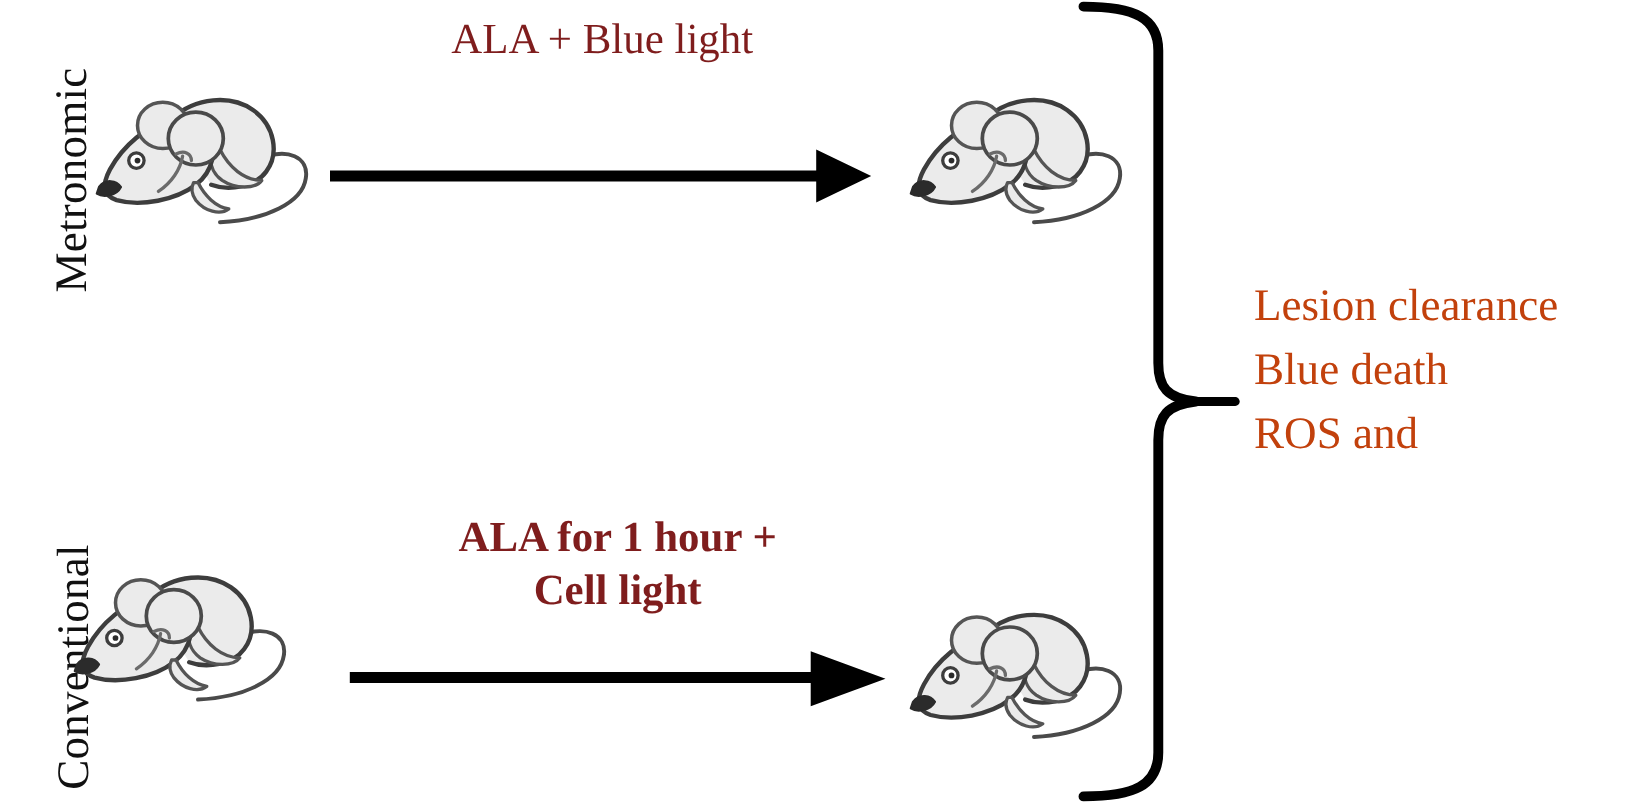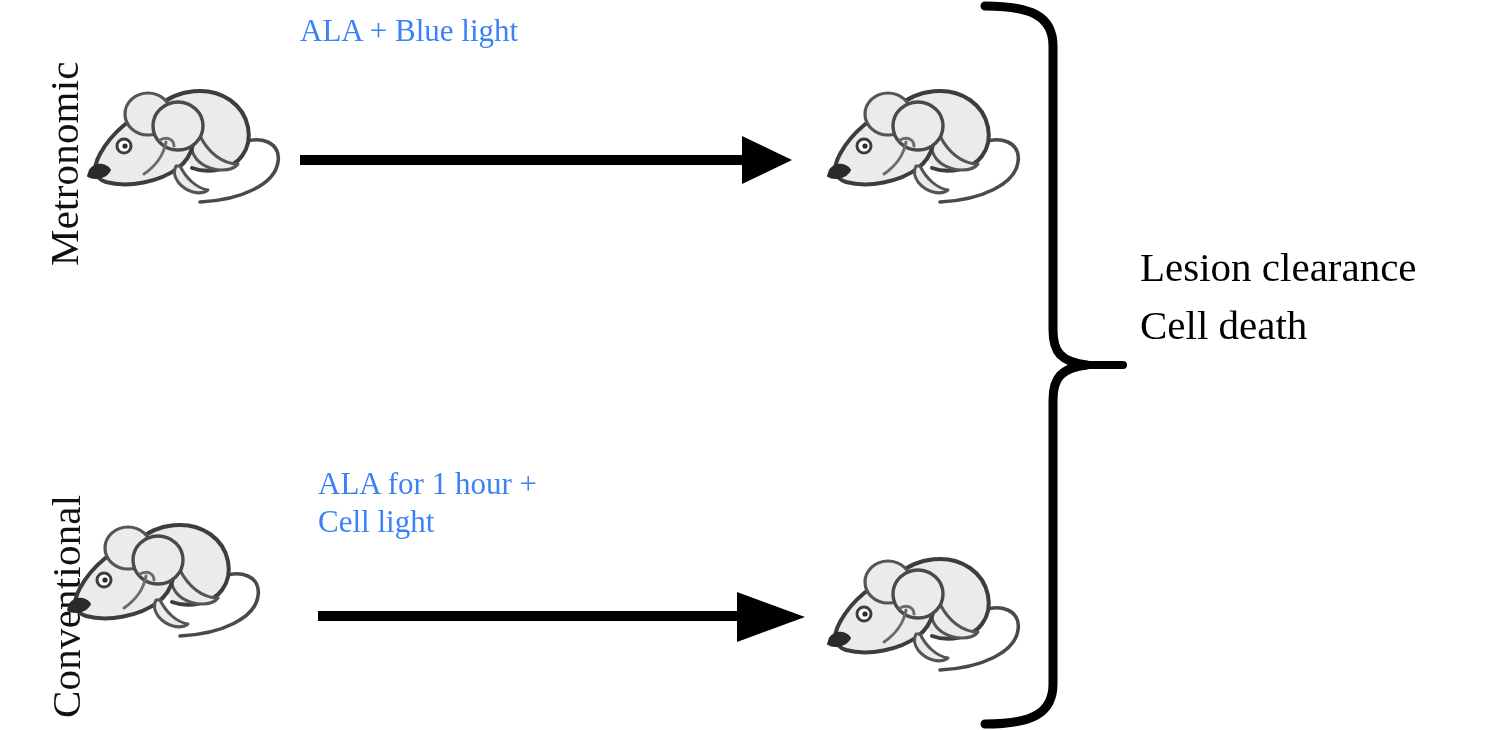--- a/index.html
+++ b/index.html
@@ -34,34 +34,36 @@
   }
   #label-conventional {
     left: 46px;
     top: 718px;
     transform: rotate(-90deg);
   }
 
   
   .caption {
     position: absolute;
-    font-size: 31px;
+    text-align: center;
+    font-size: 39px;
     line-height: 1.22;
     white-space: nowrap;
-    color: #3b82f6;
+    color: #7f1d1d;
   }
   #caption-top {
     left: 300px;
     top: 12px;
     width: 495px;
   }
   #caption-bottom {
     left: 318px;
     top: 465px;
     width: 487px;
+    font-weight: bold;
   }
 
   
   .arrow {
     position: absolute;
   }
   #arrow-top   { left: 298px; top: 130px; }
   #arrow-bottom{ left: 316px; top: 586px; }
 
   
@@ -81,26 +83,26 @@
     left: 975px;
     top: 0px;
     width: 155px;
     height: 730px;
   }
 
   
   #outcomes {
     position: absolute;
     left: 1140px;
-    top: 238px;
+    top: 248px;
     width: 350px;
     font-size: 41px;
     line-height: 1.42;
     white-space: nowrap;
-    color: #000000;
+    color: #c2410c;
   }
   #outcomes .outcome-line { display: block; }
 </style>
 </head>
 <body>
 
 <div id="canvas">
 
   <div class="group-label" id="label-metronomic">Metronomic</div>
 
@@ -226,16 +228,17 @@
                C78 352 86 362 112 365
                C86 368 78 378 78 400
                L78 684
                C78 714 56 724 10 724" fill="none" stroke="#000000" stroke-width="9" stroke-linecap="round" stroke-linejoin="round"></path>
       <path d="M112 365 L148 365" fill="none" stroke="#000000" stroke-width="8" stroke-linecap="round"></path>
     </svg>
   </div>
 
   <div id="outcomes">
     <span class="outcome-line">Lesion clearance</span>
-    <span class="outcome-line">Cell death</span>
+    <span class="outcome-line">Blue death</span>
+    <span class="outcome-line">ROS and</span>
   </div>
 
 </div>
 
 </body></html>

